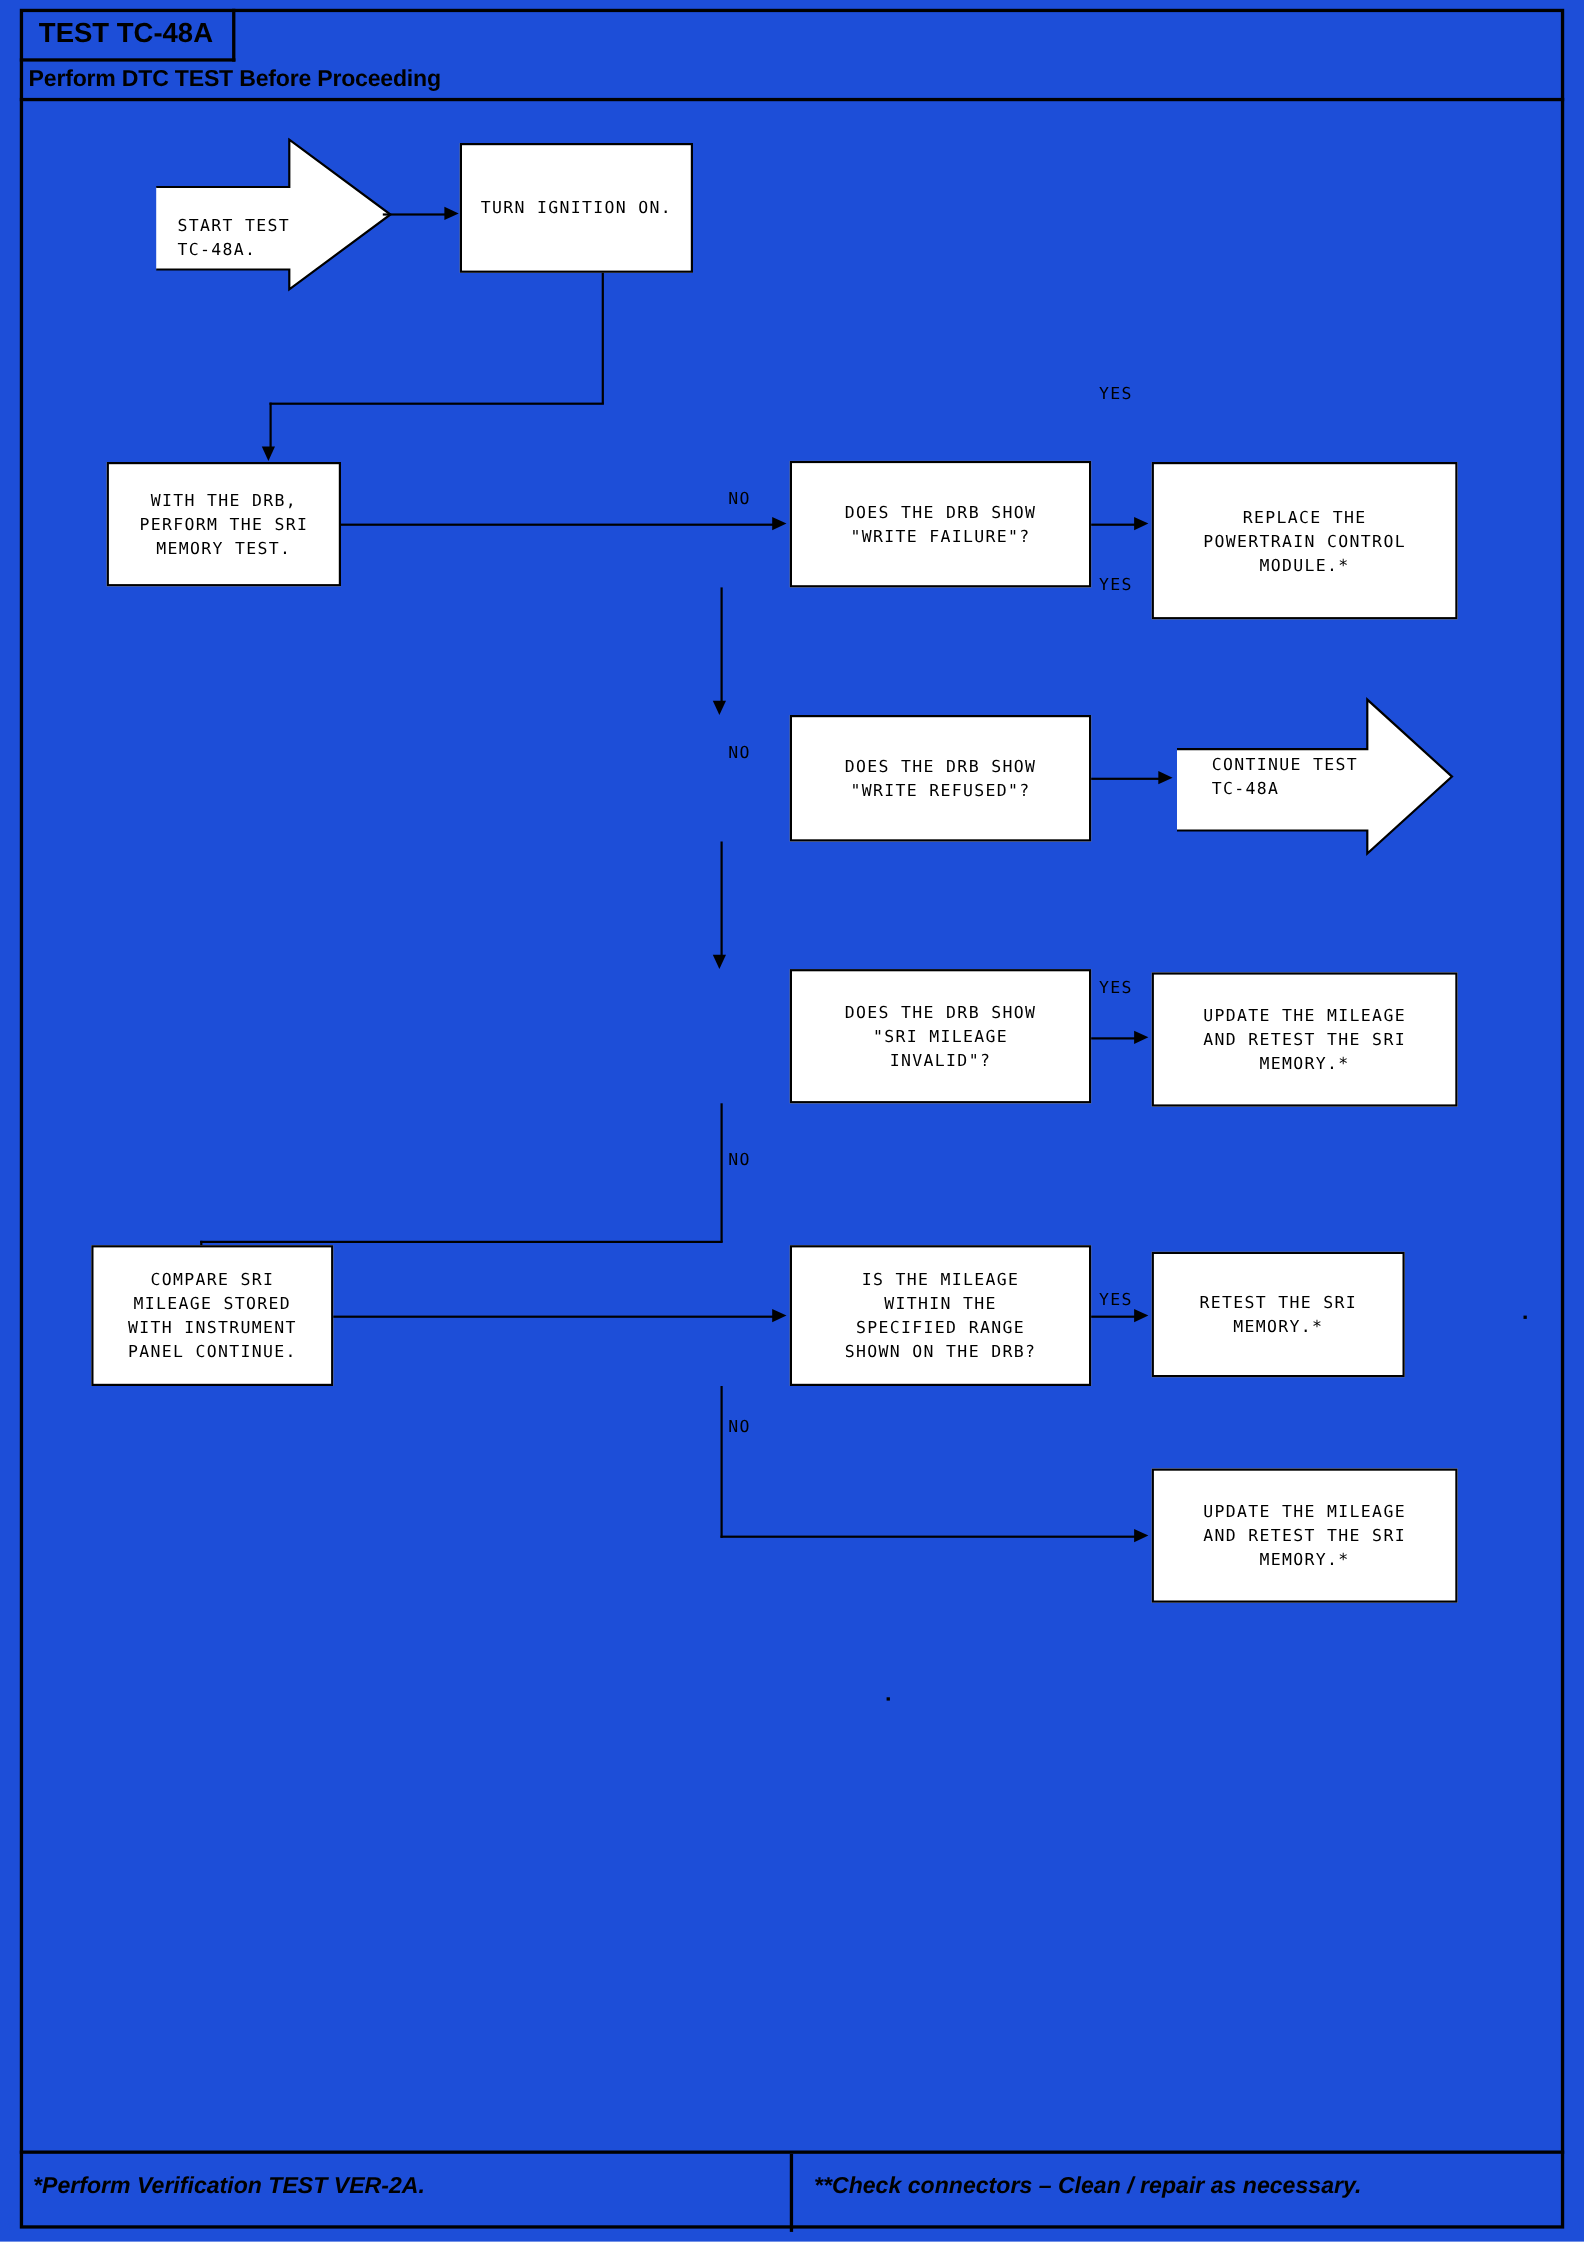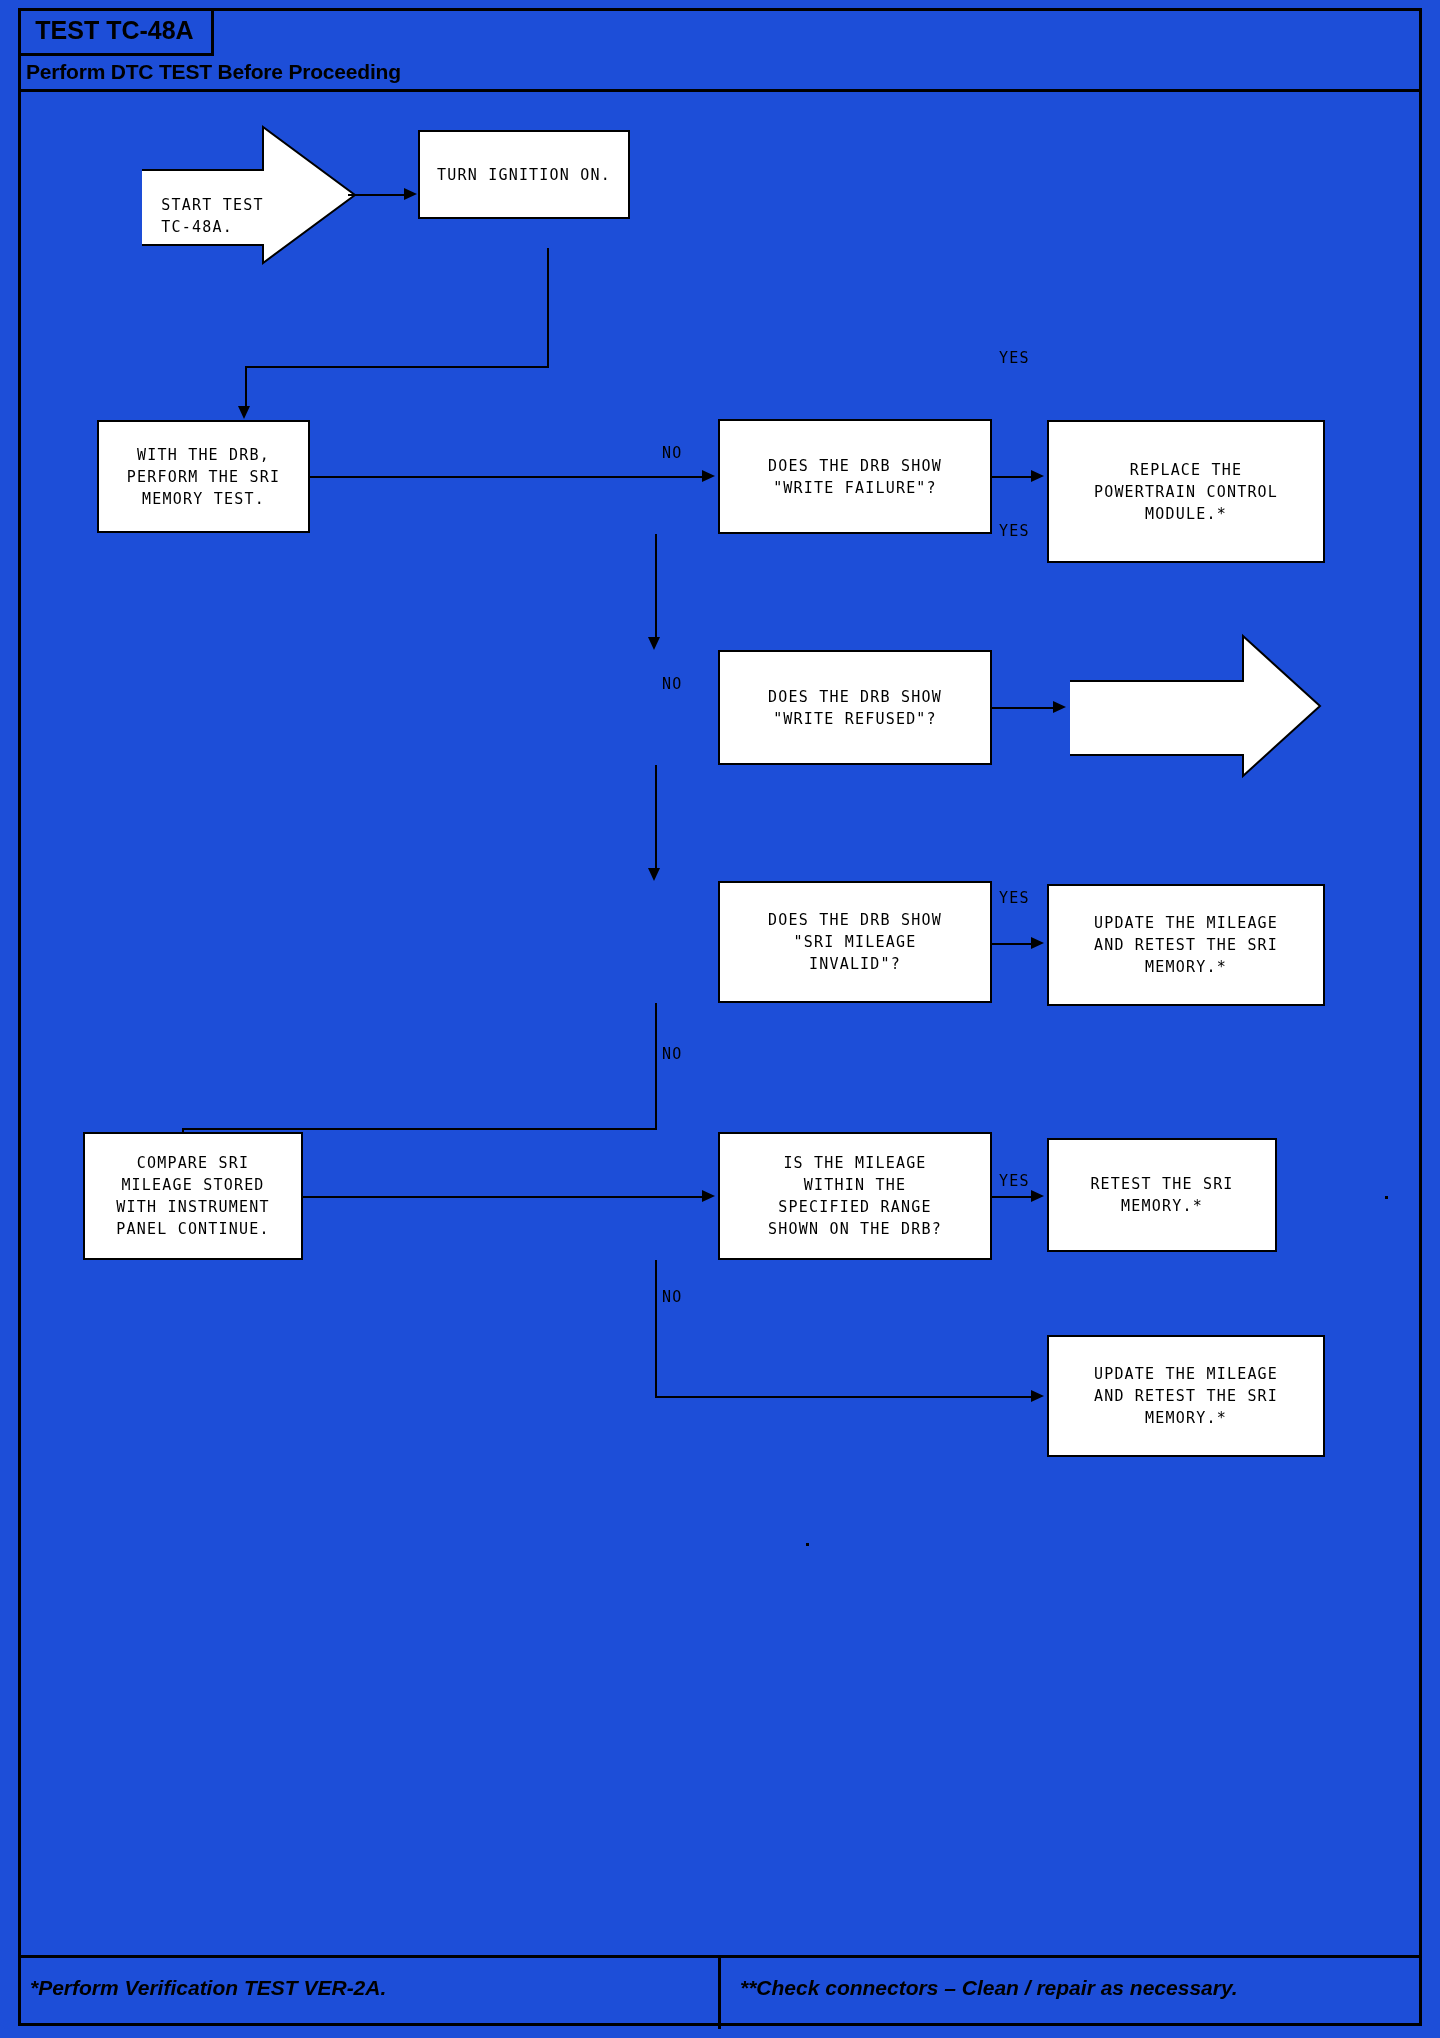--- a/index.html
+++ b/index.html
@@ -202,21 +202,21 @@
     <polyline points="2,45 123,45 123,2 215,70 123,138 123,120 2,120" fill="#ffffff" stroke="#000000" stroke-width="2"></polyline>
   </svg>
   <div class="arrow-text-offset" style="left:140px; top:170px; width:145px; height:92px;">
     <span class="node-text">START TEST
 TC-48A.</span>
   </div>
 
   <div class="hline" style="left:348px; top:194px; width:58px;"></div>
   <div class="arrowhead-right" style="left:404px; top:188px;"></div>
 
-  <div class="node box" style="left:418px; top:130px; width:212px; height:89px;">
+  <div class="node box" style="left:418px; top:130px; width:212px; height:118px;">
     <span class="node-text">TURN IGNITION ON.</span>
   </div>
 
   <div class="vline" style="left:547px; top:248px; height:119px;"></div>
   <div class="hline" style="left:245px; top:366px; width:304px;"></div>
   <div class="vline" style="left:245px; top:366px; height:42px;"></div>
   <div class="arrowhead-down" style="left:238px; top:406px;"></div>
 
   <div class="node box" style="left:97px; top:420px; width:213px; height:113px;">
     <span class="node-text">WITH THE DRB,
@@ -252,20 +252,24 @@
 "WRITE REFUSED"?</span>
   </div>
 
   <div class="edge-label" style="left:999px; top:522px;">YES</div>
   <div class="hline" style="left:992px; top:707px; width:62px;"></div>
   <div class="arrowhead-right" style="left:1053px; top:701px;"></div>
 
   <svg style="position:absolute; left:1068px; top:633px; width:258px; height:148px;">
     <polyline points="2,48 175,48 175,3 252,73 175,143 175,122 2,122" fill="#ffffff" stroke="#000000" stroke-width="2"></polyline>
   </svg>
+  <div class="arrow-text-offset" style="left:1068px; top:660px; width:200px; height:92px;">
+    <span class="node-text">CONTINUE TEST
+TC-48A</span>
+  </div>
 
   <div class="vline" style="left:655px; top:765px; height:105px;"></div>
   <div class="edge-label" style="left:662px; top:675px;">NO</div>
   <div class="arrowhead-down" style="left:648px; top:868px;"></div>
 
   <div class="node box" style="left:718px; top:881px; width:274px; height:122px;">
     <span class="node-text">DOES THE DRB SHOW
 "SRI MILEAGE
 INVALID"?</span>
   </div>

